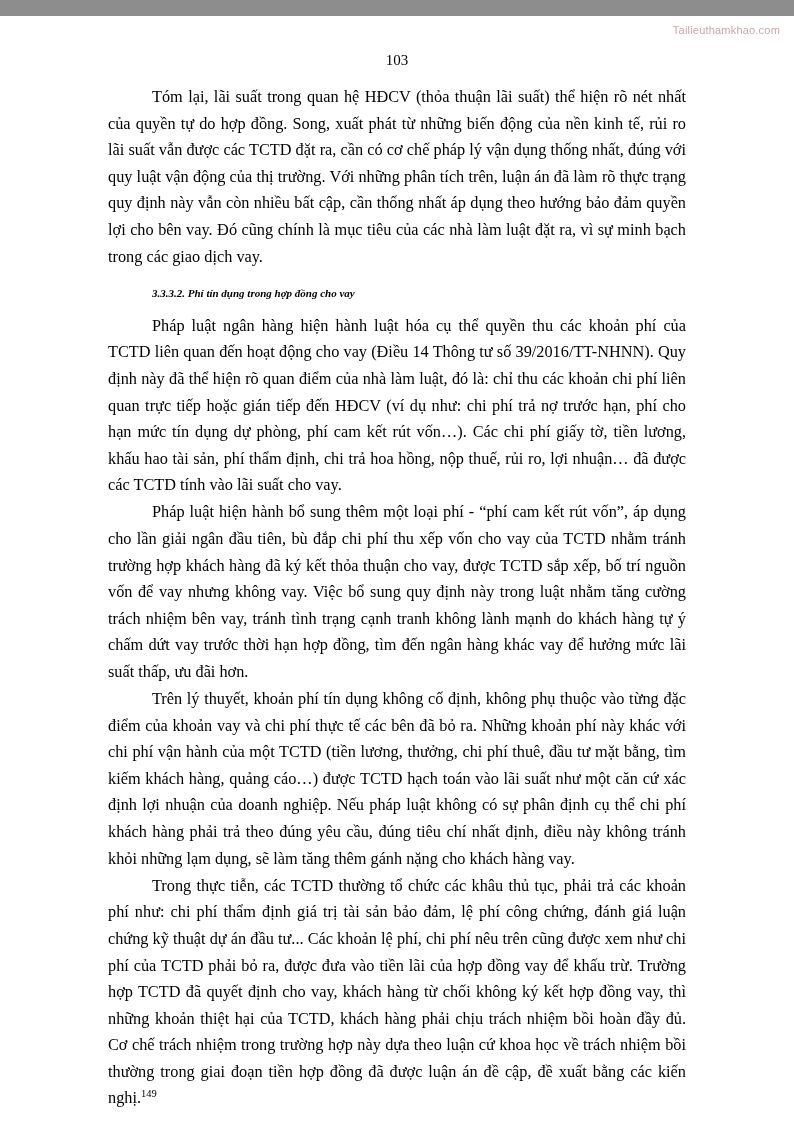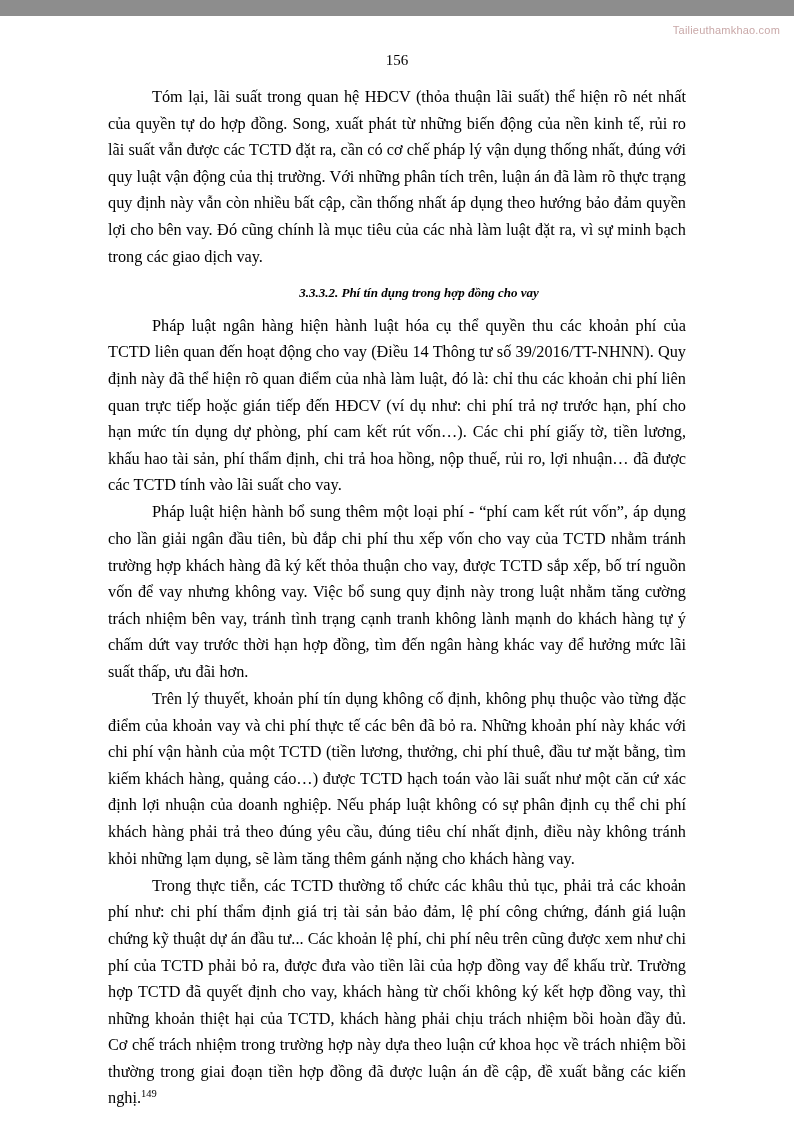--- a/index.html
+++ b/index.html
@@ -44,26 +44,26 @@
   p.body {
     margin: 0 0 0.5px 0;
     text-align: justify;
     text-justify: inter-word;
     font-size: 16.3px;
     line-height: 26.6px;
     text-indent: 44px;
   }
   h3.heading {
     margin: 10px 0 6px 0;
-    font-size: 13px;
+    font-size: 11px;
     line-height: 26.6px;
     font-weight: bold;
     font-style: italic;
     text-indent: 44px;
-    text-align: center;
+    text-align: left;
     font-family: Liberation Serif, serif;
   }
   sup {
     font-size: 10.5px;
     vertical-align: super;
     line-height: 0;
   }
   .footnote-area {
     position: absolute;
     left: 108px;
@@ -86,21 +86,21 @@
     font-size: 9px;
   }
 </style>
 </head>
 <body>
 
 <div class="page">
 
   <div class="watermark">Tailieuthamkhao.com</div>
 
-  <div class="page-number">156</div>
+  <div class="page-number">103</div>
 
   <div class="content">
 
     <p class="body">Tóm lại, lãi suất trong quan hệ HĐCV (thỏa thuận lãi suất) thể hiện rõ nét nhất của quyền tự do hợp đồng. Song, xuất phát từ những biến động của nền kinh tế, rủi ro lãi suất vẫn được các TCTD đặt ra, cần có cơ chế pháp lý vận dụng thống nhất, đúng với quy luật vận động của thị trường. Với những phân tích trên, luận án đã làm rõ thực trạng quy định này vẫn còn nhiều bất cập, cần thống nhất áp dụng theo hướng bảo đảm quyền lợi cho bên vay. Đó cũng chính là mục tiêu của các nhà làm luật đặt ra, vì sự minh bạch trong các giao dịch vay.</p>
 
     <h3 class="heading">3.3.3.2. Phí tín dụng trong hợp đồng cho vay</h3>
 
     <p class="body">Pháp luật ngân hàng hiện hành luật hóa cụ thể quyền thu các khoản phí của TCTD liên quan đến hoạt động cho vay (Điều 14 Thông tư số 39/2016/TT-NHNN). Quy định này đã thể hiện rõ quan điểm của nhà làm luật, đó là: chỉ thu các khoản chi phí liên quan trực tiếp hoặc gián tiếp đến HĐCV (ví dụ như: chi phí trả nợ trước hạn, phí cho hạn mức tín dụng dự phòng, phí cam kết rút vốn…). Các chi phí giấy tờ, tiền lương, khấu hao tài sản, phí thẩm định, chi trả hoa hồng, nộp thuế, rủi ro, lợi nhuận… đã được các TCTD tính vào lãi suất cho vay.</p>
 
     <p class="body">Pháp luật hiện hành bổ sung thêm một loại phí - “phí cam kết rút vốn”, áp dụng cho lần giải ngân đầu tiên, bù đắp chi phí thu xếp vốn cho vay của TCTD nhằm tránh trường hợp khách hàng đã ký kết thỏa thuận cho vay, được TCTD sắp xếp, bố trí nguồn vốn để vay nhưng không vay. Việc bổ sung quy định này trong luật nhằm tăng cường trách nhiệm bên vay, tránh tình trạng cạnh tranh không lành mạnh do khách hàng tự ý chấm dứt vay trước thời hạn hợp đồng, tìm đến ngân hàng khác vay để hưởng mức lãi suất thấp, ưu đãi hơn.</p>

